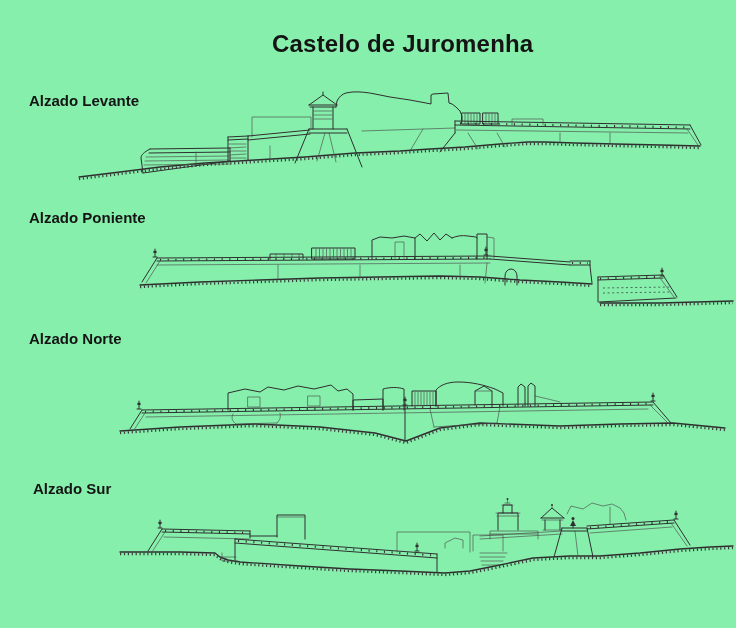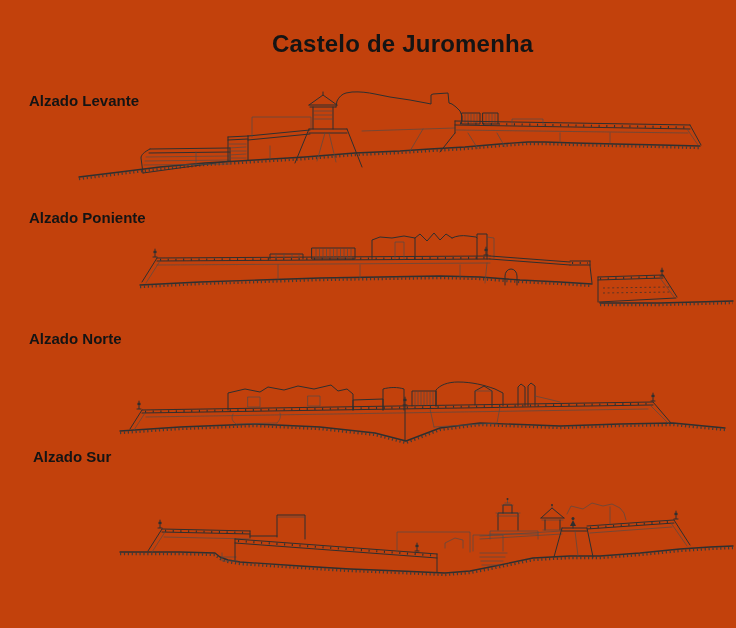--- a/index.html
+++ b/index.html
@@ -1,24 +1,24 @@
 <!DOCTYPE html>
 <html><head>
 <meta charset="utf-8">
 <style>
   html,body{margin:0;padding:0;background:#fff;}
-  .page{position:relative;width:736px;height:628px;background:#c2410c;overflow:hidden;
+  .page{position:relative;width:736px;height:628px;background:#86efac;overflow:hidden;
         font-family:"Liberation Sans",sans-serif;color:#141414;}
   .fig-title{position:absolute;left:272px;top:30px;font-size:24px;font-weight:700;
              letter-spacing:.2px;white-space:nowrap;}
   .sec-label{position:absolute;font-size:15px;font-weight:700;white-space:nowrap;z-index:2;}
   .lbl-levante{left:29px;top:92px;}
   .lbl-poniente{left:29px;top:209px;}
   .lbl-norte{left:29px;top:330px;}
-  .lbl-sur{left:33px;top:448px;}
+  .lbl-sur{left:33px;top:480px;}
   svg.elev{position:absolute;left:0;display:block;}
   .elev path,.elev line,.elev polyline,.elev rect,.elev circle{
       fill:none;stroke:#2f2f2f;stroke-width:1;stroke-linecap:round;stroke-linejoin:round;}
   .elev .tn{stroke-width:.65;stroke:#4a4a4a;}
   .elev .terrain{stroke-width:1.35;}
   .elev .hatch{stroke:#3c3c3c;stroke-width:2.4;stroke-dasharray:1.2 2.7;stroke-linecap:butt;}
   .elev .ticks{stroke-width:2.1;stroke-dasharray:1.1 6.6;stroke-linecap:butt;}
   .elev .dash{stroke-width:.7;stroke-dasharray:2 2.6;stroke-linecap:butt;}
   .elev .dark{fill:#2f2f2f;stroke:none;}
 </style>

